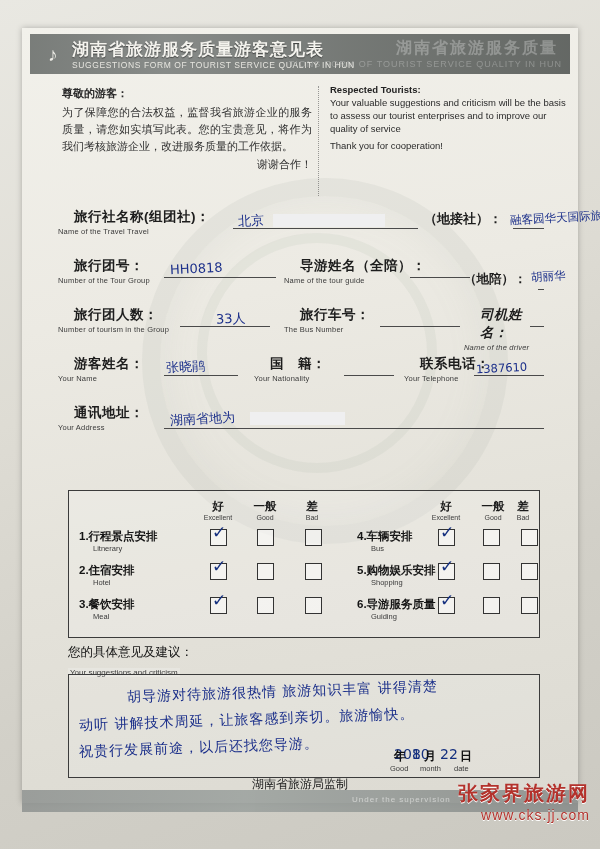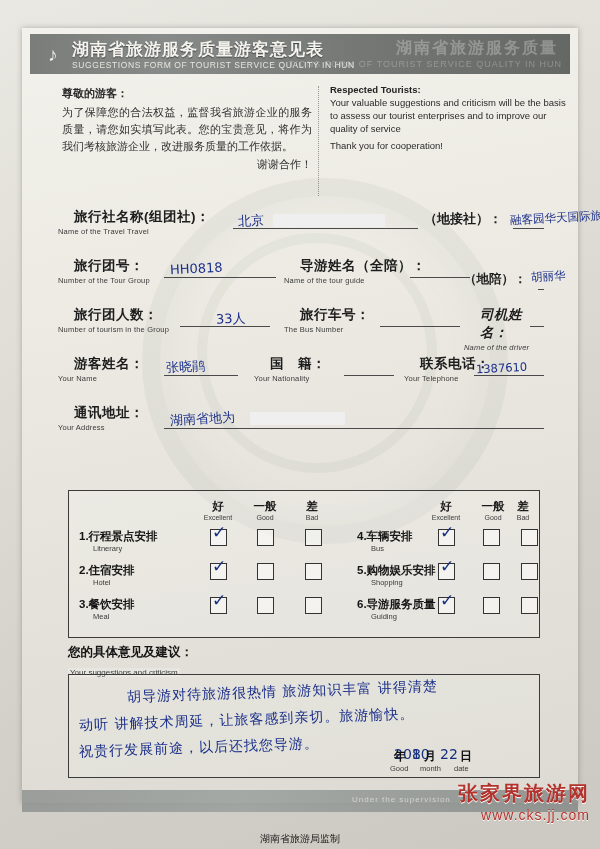--- a/index.html
+++ b/index.html
@@ -102,36 +102,36 @@
   .chk{
     position:absolute;width:15px;height:15px;border:1px solid #333;background:rgba(255,255,255,.5);
   }
   .tick{
     position:absolute;color:#15307f;font-size:17px;line-height:15px;font-weight:bold;
     font-family:"DejaVu Sans", sans-serif;
   }
 
   
   .sug{position:absolute;left:46px;top:616px;width:470px;}
-  .sug .cn{font-size:12.5px;font-weight:bold;color:#141414;}
+  .sug .cn{font-size:12.5px;font-weight:normal;color:#141414;}
   .sug .en{font-size:8px;color:#3c3c3c;background:#e7e6e0;display:inline-block;padding:0 2px;margin-top:2px;}
   .sugbox{
     position:absolute;left:46px;top:646px;width:470px;height:102px;border:1px solid #3b3b3b;
     background:rgba(255,255,255,.12);
   }
   .hw{
     position:absolute;color:#1b2f8a;font-family:"DejaVu Sans", sans-serif;font-size:14px;
     letter-spacing:1px;transform:rotate(-2deg);white-space:nowrap;
   }
   .datezone{position:absolute;left:328px;top:718px;width:190px;}
   .datezone .dl{position:absolute;font-size:12px;color:#15307f;font-family:"DejaVu Sans",sans-serif;}
   .datezone .cn{position:absolute;font-size:12px;color:#101010;font-weight:bold;}
   .datezone .en{position:absolute;font-size:7.5px;color:#3a3a3a;}
   .issuer{
-    position:absolute;left:0;top:804px;width:556px;text-align:center;font-size:10px;color:#1a1a1a;
+    position:absolute;left:0;top:748px;width:556px;text-align:center;font-size:12px;color:#1a1a1a;
   }
   
   .footbar{
     position:absolute;left:22px;top:790px;width:556px;height:22px;
     background:linear-gradient(90deg,#8e9290 0%,#9aa09d 40%,#868a88 100%);
     opacity:.85;
   }
   .footbar span{position:absolute;left:330px;top:5px;color:rgba(255,255,255,.55);font-size:8px;letter-spacing:1px;}
 
   

